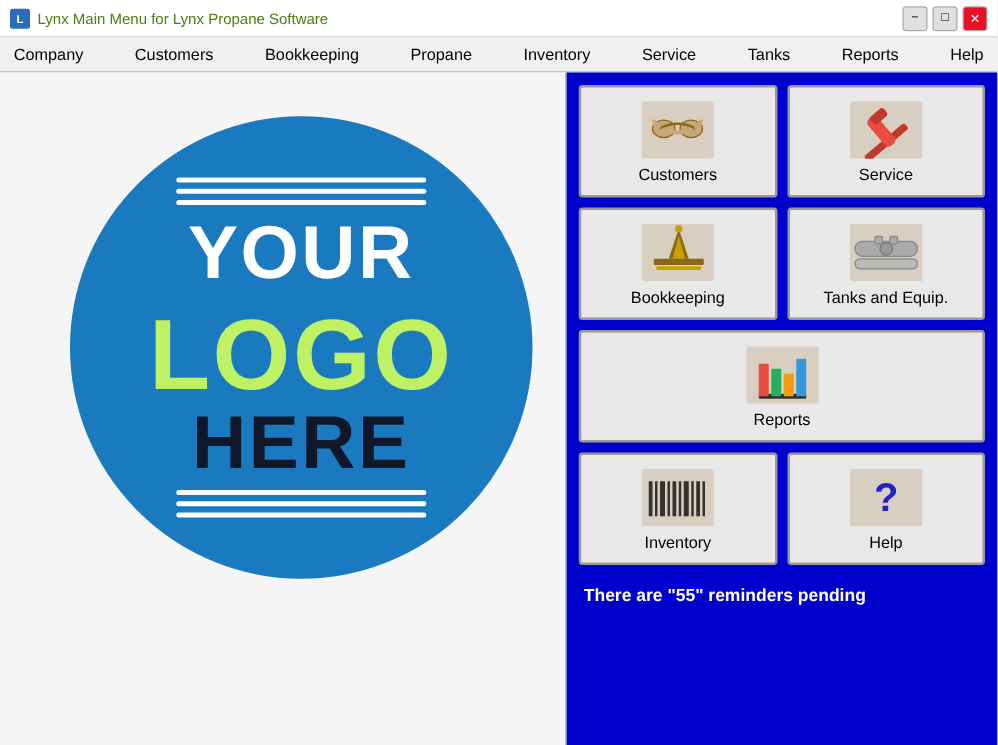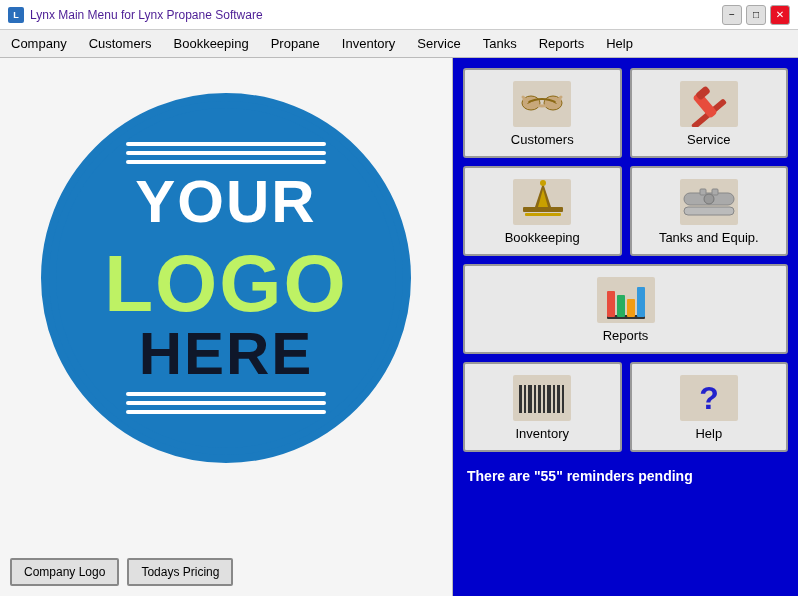--- a/index.html
+++ b/index.html
@@ -27,39 +27,40 @@
       align-items: center;
       gap: 6px;
     }
     .title-bar-icon {
       width: 16px; height: 16px;
       background: #2a6ebb;
       border-radius: 2px;
       display: flex; align-items: center; justify-content: center;
     }
     .title-bar-icon span { color: white; font-size: 9px; font-weight: bold; }
-    .title-bar-title { font-size: 12px; color: #4c1d95; }
+    .title-bar-title { font-size: 12px; color: #4d7c0f; }
     .title-bar-controls { display: flex; gap: 4px; }
     .title-bar-btn {
       width: 20px; height: 20px;
       background: #e0e0e0;
       border: 1px solid #aaa;
       border-radius: 3px;
       display: flex; align-items: center; justify-content: center;
       font-size: 10px; cursor: pointer;
     }
     .title-bar-btn.close { background: #e81123; color: white; }
 
     
     .menu-bar {
       background: #f0f0f0;
       display: flex;
       border-bottom: 1px solid #bbb;
       height: 28px;
       align-items: center;
+      justify-content: space-between;
     }
     .menu-item {
       padding: 4px 10px;
       font-size: 13px;
       color: #000;
       cursor: pointer;
       border: 1px solid transparent;
     }
 
     
@@ -78,21 +79,21 @@
       align-items: center;
       justify-content: flex-start;
       padding: 10px;
       position: relative;
     }
     .logo-area {
       width: 400px;
       height: 420px;
       display: flex;
       align-items: center;
-      justify-content: center;
+      justify-content: flex-end;
     }
     .logo-circle-outer {
       width: 370px;
       height: 370px;
       border-radius: 50%;
       background: #1a7abf;
       display: flex;
       align-items: center;
       justify-content: center;
       border: 8px solid #1a7abf;
@@ -234,24 +235,20 @@
           <div class="logo-text-logo">LOGO</div>
           <div class="logo-text-here">HERE</div>
           <div class="logo-lines-bottom">
             <div class="logo-line"></div>
             <div class="logo-line"></div>
             <div class="logo-line"></div>
           </div>
         </div>
       </div>
     </div>
-    <div class="bottom-buttons">
-      <button class="bottom-btn">Company Logo</button>
-      <button class="bottom-btn">Todays Pricing</button>
-    </div>
   </div>
 
   <div class="right-panel">
 
     <div class="grid-row">
       <div class="grid-btn">
         <div class="grid-btn-icon">
           <svg width="58" height="46" viewBox="0 0 58 46">
             <rect x="0" y="0" width="58" height="46" fill="#d8cfc0" rx="2"></rect>
 

